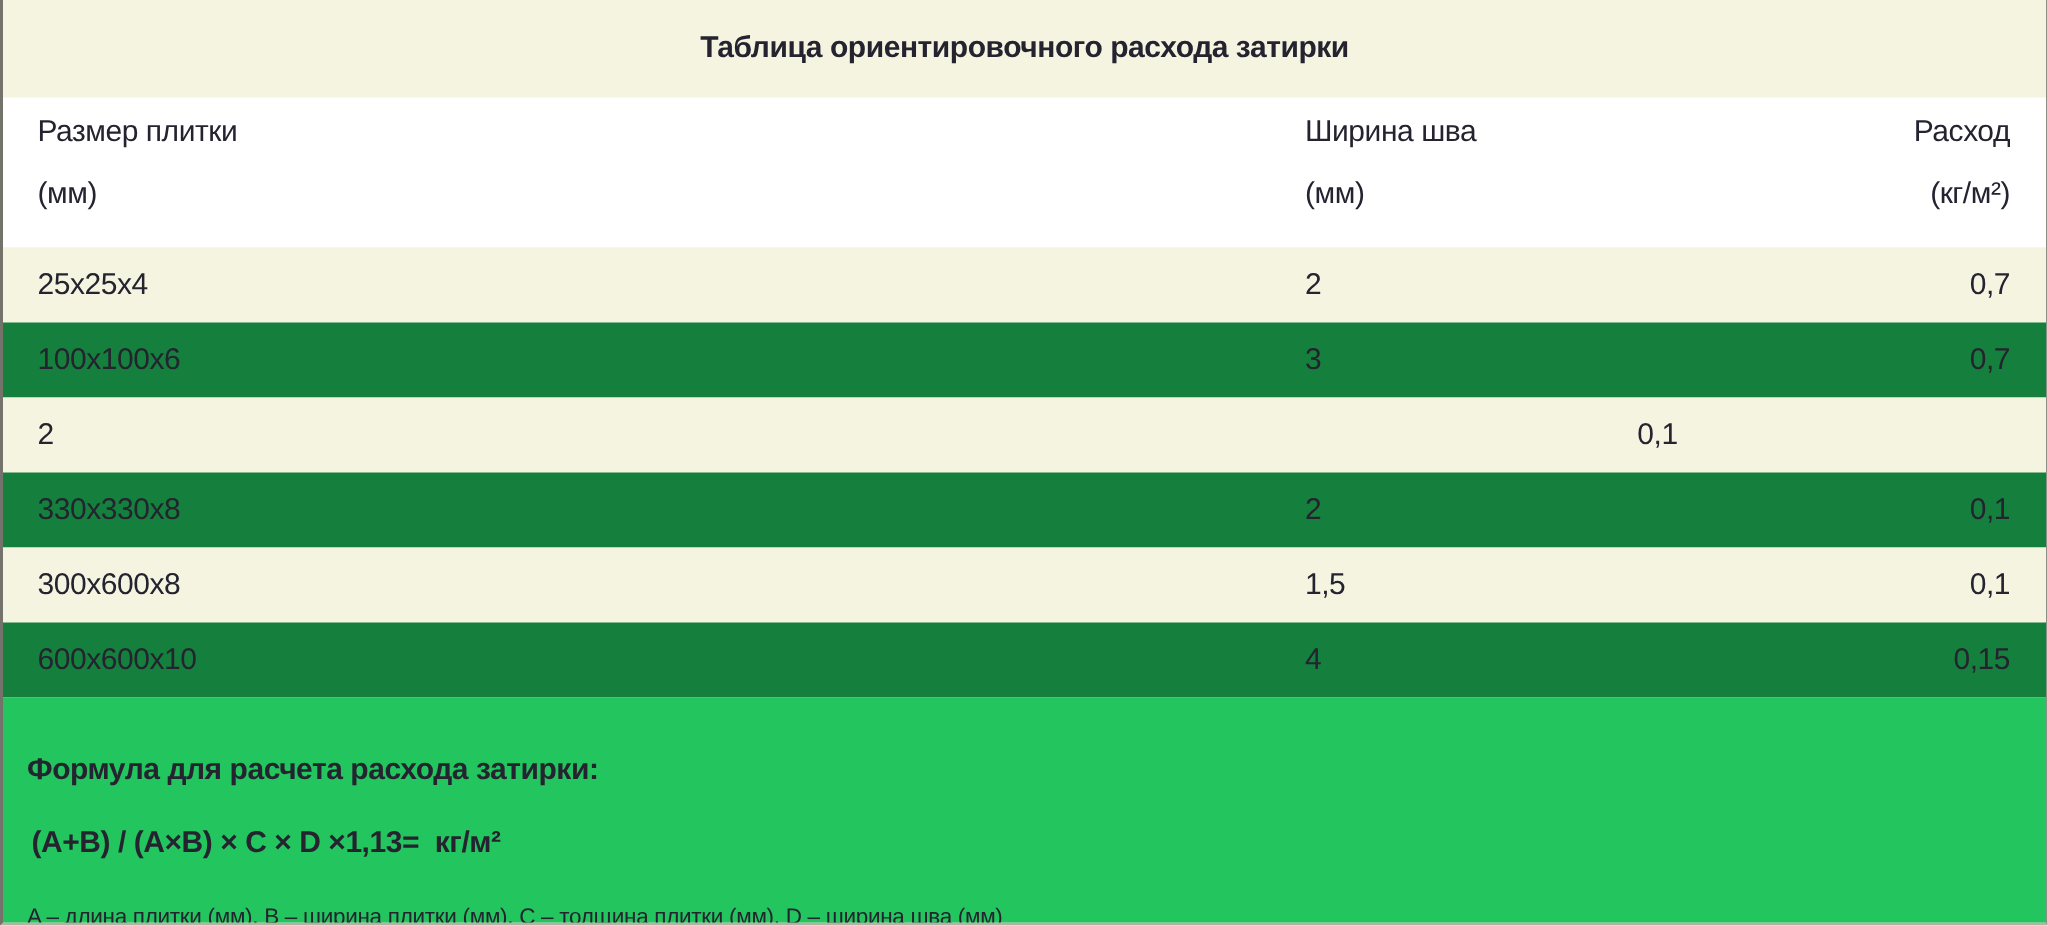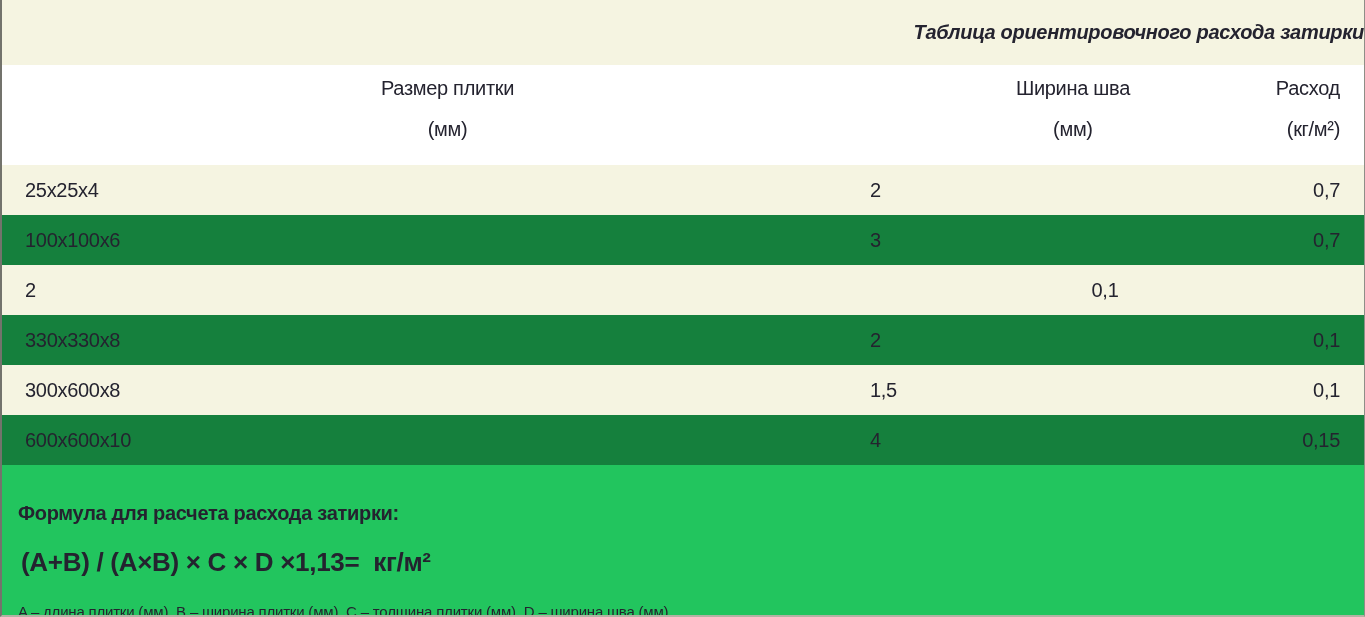--- a/index.html
+++ b/index.html
@@ -21,23 +21,22 @@
     border-right: 1px solid #8e8e87;
     border-bottom: 2px solid #b3b2a3;
     overflow: hidden;
   }
 
   
   .title-row {
     height: 65px;
     display: flex;
     align-items: center;
-    justify-content: flex-end;
+    justify-content: center;
     background: #f5f4e1;
-    font-style: italic;
   }
   .title-row span {
     font-size: 20px;
     font-weight: bold;
   }
 
   
   .grid {
     display: grid;
     grid-template-columns: 845px 1fr auto;
@@ -50,21 +49,20 @@
     background: #ffffff;
     height: 100px;
     font-size: 20px;
   }
   .header-row .hcell {
     display: flex;
     flex-direction: column;
     padding-top: 13px;
     gap: 21px;
     line-height: 20px;
-    align-items: center;
   }
   .header-row .hcell.right { align-items: flex-end; }
 
   
   .row {
     height: 50px;
     align-items: center;
     font-size: 20px;
   }
   .row.odd  { background: #f5f4e1; }
@@ -80,21 +78,21 @@
     line-height: 20px;
   }
   .footer .formula-heading {
     margin: 0;
     padding-top: 38px;
     font-size: 20px;
     font-weight: bold;
   }
   .footer .formula {
     margin-top: 29px;
-    font-size: 26px;
+    font-size: 20px;
     font-weight: bold;
     white-space: pre;
     padding-left: 3px;
   }
   .footer .legend {
     margin-top: 30px;
     font-size: 15px;
     font-weight: normal;
     letter-spacing: -0.2px;
   }

